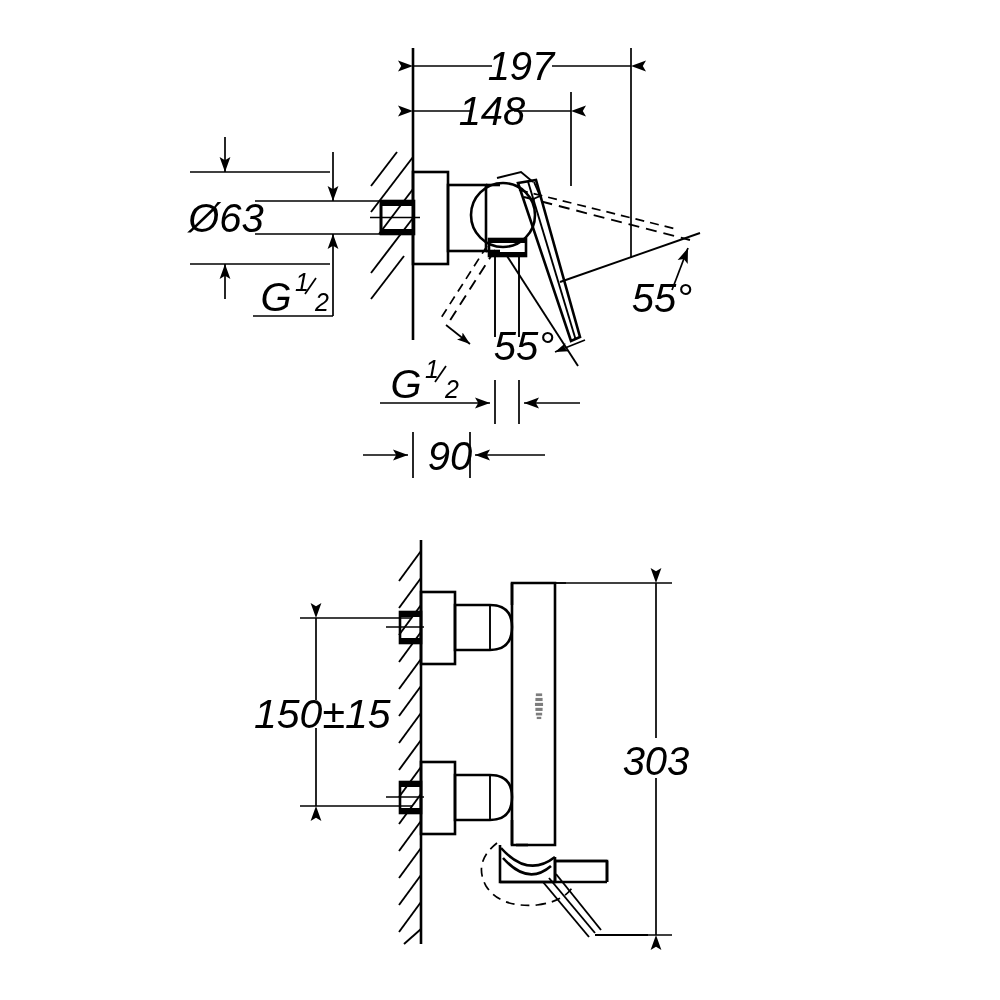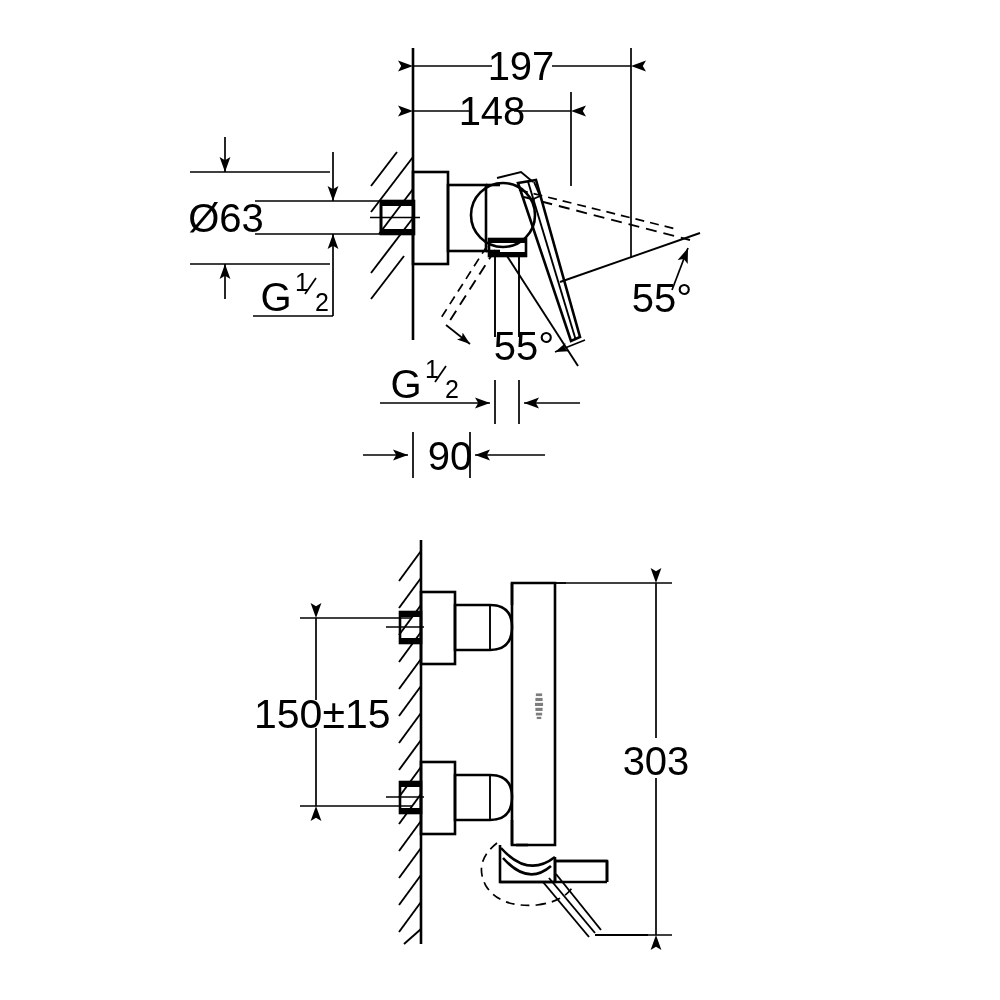--- a/index.html
+++ b/index.html
@@ -11,20 +11,21 @@
     width: 1000px;
     height: 1000px;
     font-family: "Liberation Sans", sans-serif;
     overflow: hidden;
   }
   #drawing-root {
     position: relative;
     width: 1000px;
     height: 1000px;
     background: #ffffff;
+    font-style: italic;
   }
   svg#tech-drawing {
     display: block;
     width: 1000px;
     height: 1000px;
   }
   .ln {
     stroke: #000000;
     fill: none;
     stroke-linecap: butt;

